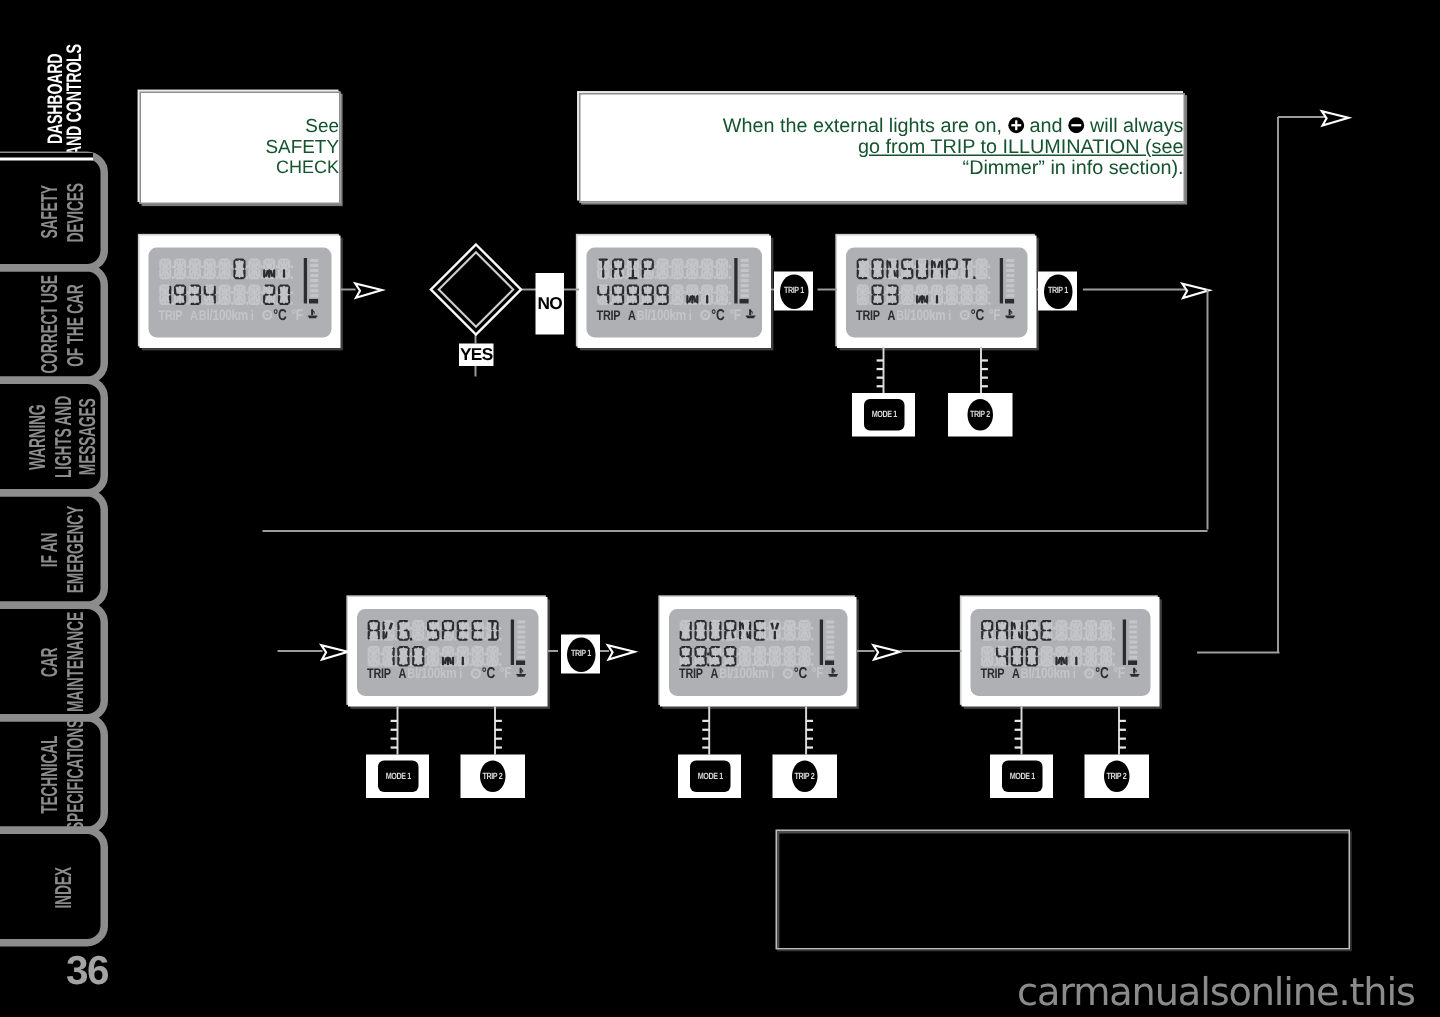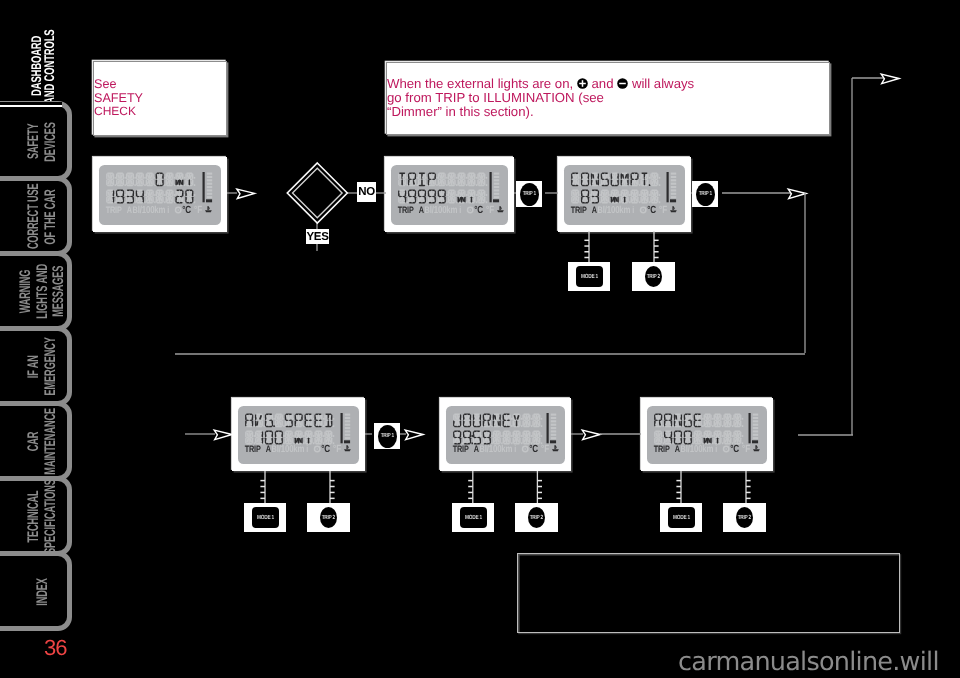--- a/index.html
+++ b/index.html
@@ -14,27 +14,27 @@
       white-space:pre;transform-origin:0 0;letter-spacing:-0.2px;line-height:14px;
       height:14px;}
   #side-title .l span{display:inline-block;transform:scaleX(0.675);transform-origin:0 0;
       white-space:pre;}
   .tab{position:absolute;left:-26px;width:98px;border:5.4px solid #8c8c8c;
        border-radius:14px;box-sizing:border-box;background:transparent;}
   .tab-label{position:absolute;color:#8c8c8c;font-weight:bold;white-space:pre;
        text-align:center;line-height:16.8px;font-size:15.4px;letter-spacing:-0.25px;}
   .tab-label i{font-style:normal;display:block;transform:scaleX(0.60);
        transform-origin:50% 50%;white-space:nowrap;}
-  #pageno{position:absolute;color:#ef4444;font-weight:normal;font-size:22px;
+  #pageno{position:absolute;color:#a3a3a3;font-weight:bold;font-size:27px;
        left:44px;top:636px;letter-spacing:-1.0px;line-height:23px;}
   #pageno span{display:inline-block;transform:scaleX(1.0);transform-origin:0 0;}
 
   
   .wbox{position:absolute;background:#fff;box-sizing:border-box;}
-  .wtext{position:absolute;left:0;right:0;text-align:left;color:#be185d;}
+  .wtext{position:absolute;left:0;right:0;text-align:right;color:#14532d;}
 
   
   .lcd-outer{position:absolute;background:#fff;box-sizing:border-box;}
 
   
   .btnbox{position:absolute;background:#fff;display:flex;align-items:center;justify-content:center;}
   .btn-oval{background:#000;border-radius:50%;display:flex;align-items:center;justify-content:center;}
   .btn-rect{background:#000;border-radius:4px;display:flex;align-items:center;justify-content:center;}
   .btn-oval span,.btn-rect span{color:#d9d9d9;font-weight:bold;white-space:nowrap;
       display:inline-block;font-size:6px;transform:scaleX(0.80);letter-spacing:-0.35px;}
@@ -70,37 +70,37 @@
     </div>
     <div class="tab" style="top: 475.75px; height: 80.33px;">
       <div class="tab-label" style="left: 0px; top: 0px; width: 70.33px; height: 50px; display: flex; flex-direction: column; align-items: center; justify-content: center; transform-origin: 0px 0px; transform: rotate(-90deg) translate(-70.83px, 39px);"><i>TECHNICAL</i><i>SPECIFICATIONS</i></div>
     </div>
     <div class="tab" style="top: 550.68px; height: 80.33px;">
       <div class="tab-label" style="left: 0px; top: 0px; width: 70.33px; height: 50px; display: flex; flex-direction: column; align-items: center; justify-content: center; transform-origin: 0px 0px; transform: rotate(-90deg) translate(-70.83px, 39px);"><i>INDEX</i></div>
     </div>
     <div style="position: absolute; left: 0px; top: 102.4px; width: 62px; height: 4.1px; background: rgb(0, 0, 0);"></div>
     <div style="position: absolute; left: 0px; top: 105.3px; width: 62px; height: 2px; background: rgb(255, 255, 255);"></div>
     <div id="pageno"><span>36</span></div>
-    <div id="watermark">carmanualsonline.will</div>
+    <div id="watermark">carmanualsonline.this</div>
     <div class="wbox" style="left: 93px; top: 61px; width: 134px; height: 75px; border: 1px solid rgb(141, 141, 141); box-shadow: rgb(125, 125, 125) 1.4px 1.4px 0px 0px, rgb(233, 233, 233) -1.3px -1.3px 0px 0px;">
       <div class="wtext" style="top: 16px; font-size: 12.6px; line-height: 13.6px;">See</div>
       <div class="wtext" style="top: 29.6px; font-size: 12.6px; line-height: 13.6px;">SAFETY</div>
       <div class="wtext" style="top: 43.2px; font-size: 12px; line-height: 13.6px;">CHECK</div>
     </div>
-    <div class="wbox" style="left: 386px; top: 62px; width: 444px; height: 73px; border: 1px solid rgb(141, 141, 141); box-shadow: rgb(125, 125, 125) 1.4px 1.4px 0px 0px, rgb(233, 233, 233) -1.3px -1.3px 0px 0px;">
+    <div class="wbox" style="left: 386px; top: 62px; width: 404px; height: 73px; border: 1px solid rgb(141, 141, 141); box-shadow: rgb(125, 125, 125) 1.4px 1.4px 0px 0px, rgb(233, 233, 233) -1.3px -1.3px 0px 0px;">
       <div class="wtext" style="top: 13.5px; font-size: 13.2px; line-height: 14.2px;">When the external lights are on, <span class="cbadge"><svg width="11" height="11" viewBox="0 0 11 11" style="vertical-align:-1.5px">
             <circle cx="5.5" cy="5.5" r="5.3" fill="#000"></circle>
             <rect x="2.2" y="4.75" width="6.6" height="1.5" fill="#fff"></rect>
             <rect x="4.75" y="2.2" width="1.5" height="6.6" fill="#fff"></rect>
           </svg></span> and <span class="cbadge"><svg width="11" height="11" viewBox="0 0 11 11" style="vertical-align:-1.5px">
             <circle cx="5.5" cy="5.5" r="5.3" fill="#000"></circle>
             <rect x="2.2" y="4.75" width="6.6" height="1.5" fill="#fff"></rect>
           </svg></span> will always</div>
-      <div class="wtext" style="top: 27.7px; font-size: 13.2px; line-height: 14.2px;">go from TRIP to ILLUMINATION (see</div>
-      <div class="wtext" style="top: 41.9px; font-size: 13.2px; line-height: 14.2px;">“Dimmer” in this section).</div>
+      <div class="wtext" style="top: 27.7px; font-size: 13.2px; line-height: 14.2px; text-decoration: underline;">go from TRIP to ILLUMINATION (see</div>
+      <div class="wtext" style="top: 41.9px; font-size: 13.2px; line-height: 14.2px;">“Dimmer” in info section).</div>
     </div>
     <div style="position: absolute; left: 516.8px; top: 552.7px; width: 383px; height: 80px; border: 1.2px solid rgb(189, 189, 189); box-sizing: border-box; box-shadow: rgb(77, 77, 77) 1.6px 1.6px 0px 0px inset, rgb(51, 51, 51) 1.2px 1.2px 0px 0px;"></div>
     <div class="lcd-outer" style="left: 93px; top: 157px; width: 134px; height: 75px; box-shadow: rgb(62, 62, 62) 1.6px 1.6px 0px 0px, rgb(207, 207, 207) -1.1px -1.1px 0px 0px;">
       <svg width="134" height="75" viewBox="0 0 134 75" style="position: absolute; left: 0px; top: 0px; shape-rendering: geometricprecision;">
         <rect x="6" y="8" width="122" height="60" rx="5.5" ry="5.5" fill="#aeb0b3"></rect>
         <g transform="translate(13.30,15.60)">
           <path d="M1.30 -0.20L6.40 -0.20L7.15 0.55L6.40 1.30L1.30 1.30L0.55 0.55Z" fill="#c3c5c7"></path>
           <path d="M6.40 1.30L7.15 0.55L7.90 1.30L7.90 5.95L7.15 6.70L6.40 5.95Z" fill="#c3c5c7"></path>
           <path d="M6.40 7.45L7.15 6.70L7.90 7.45L7.90 12.10L7.15 12.85L6.40 12.10Z" fill="#c3c5c7"></path>
           <path d="M1.30 12.10L6.40 12.10L7.15 12.85L6.40 13.60L1.30 13.60L0.55 12.85Z" fill="#c3c5c7"></path>
@@ -2384,21 +2384,21 @@
         <line x1="681" y1="498.36" x2="676.4" y2="498.36" stroke="#e6e6e6" stroke-width="1.5"></line>
       </g>
       <g>
         <line x1="746" y1="471" x2="746" y2="503" stroke="#d8d8d8" stroke-width="1.3"></line>
         <line x1="746" y1="480.6" x2="750.6" y2="480.6" stroke="#e6e6e6" stroke-width="1.5"></line>
         <line x1="746" y1="486.52" x2="750.6" y2="486.52" stroke="#e6e6e6" stroke-width="1.5"></line>
         <line x1="746" y1="492.44" x2="750.6" y2="492.44" stroke="#e6e6e6" stroke-width="1.5"></line>
         <line x1="746" y1="498.36" x2="750.6" y2="498.36" stroke="#e6e6e6" stroke-width="1.5"></line>
       </g>
     </svg>
-    <div class="ynbox" style="left: 357px; top: 182px; width: 19px; height: 20px;">
+    <div class="ynbox" style="left: 357px; top: 182px; width: 19px; height: 41px;">
       <span>NO</span>
     </div>
     <div class="ynbox" style="left: 306px; top: 229px; width: 23px; height: 15px;">
       <span>YES</span>
     </div>
     <div class="btnbox" style="left: 516px; top: 181px; width: 26px; height: 26px;">
       <div class="btn-oval" style="width: 19px; height: 23px;">
         <span>TRIP 1</span>
       </div>
     </div>

